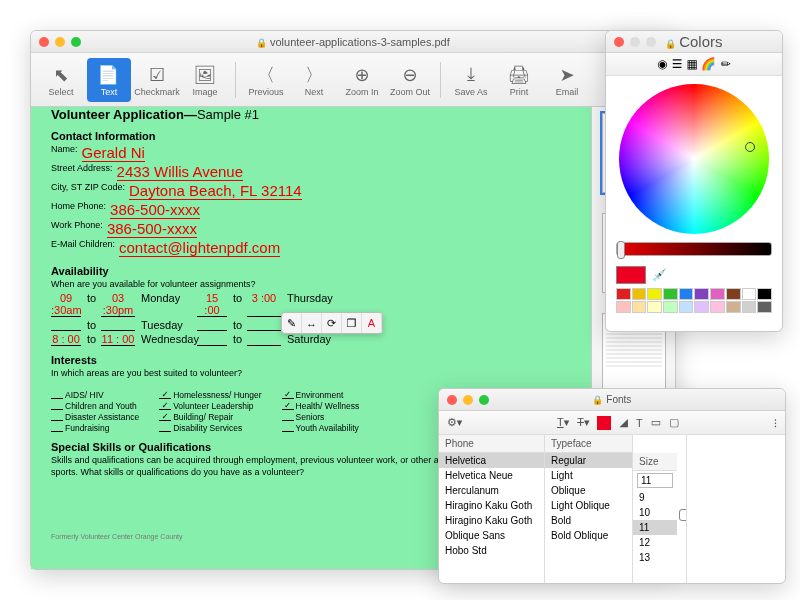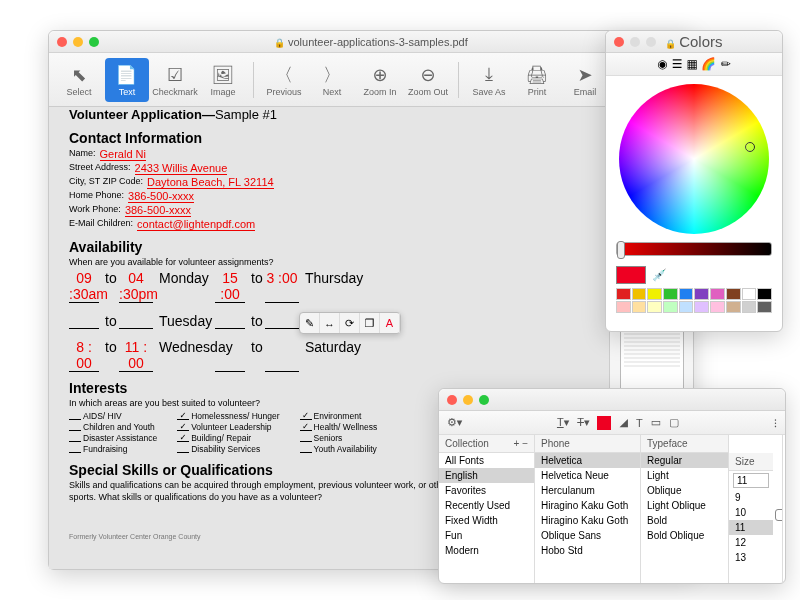--- a/index.html
+++ b/index.html
@@ -10,27 +10,27 @@
 .dot { width: 10px; height: 10px; border-radius: 50%; }
 .red { background: #ff5f56; } .yellow { background: #ffbd2e; } .green { background: #27c93f; }
 .title { position: absolute; left: 0; right: 0; text-align: center; font-size: 11px; color: #555; pointer-events: none; }
 .title::before { content: "🔒 "; font-size: 9px; }
 .toolbar { height: 54px; background: linear-gradient(#f9f9f9,#ececec); border-bottom: 1px solid #ccc; display: flex; align-items: center; padding: 0 8px; gap: 4px; }
 .tbtn { display: flex; flex-direction: column; align-items: center; justify-content: center; width: 44px; height: 44px; font-size: 9px; color: #666; cursor: pointer; border-radius: 4px; }
 .tbtn.active { background: #2b7de1; color: #fff; }
 .tbtn .ic { font-size: 18px; height: 24px; display: flex; align-items: center; }
 .tdiv { width: 1px; height: 36px; background: #ccc; margin: 0 4px; }
 .doc-area { display: flex; height: calc(100% - 76px); }
-.page { flex: 1; padding: 0 20px; background: #e5e5e5; font-size: 9px; color: #000; overflow: hidden; position: relative; }
+.page { flex: 1; padding: 0 20px; background: #86efac; font-size: 9px; color: #000; overflow: hidden; position: relative; }
 .page h1 { font-size: 13px; font-weight: bold; margin-bottom: 8px; }
-.sec { font-weight: bold; font-size: 14px; margin-top: 8px; margin-bottom: 2px; }
+.sec { font-weight: bold; font-size: 11px; margin-top: 8px; margin-bottom: 2px; }
 .row { display: flex; gap: 4px; margin-bottom: 1px; }
 .lbl { font-size: 9px; }
-.val { color: #e00; font-size: 11px; border-bottom: 1px solid #e00; }
-.avail-grid { display: grid; grid-template-columns: 30px 8px 34px 50px 30px 8px 34px 50px; gap: 10px 6px; font-size: 14px; }
+.val { color: #e00; font-size: 15px; border-bottom: 1px solid #e00; }
+.avail-grid { display: grid; grid-template-columns: 30px 8px 34px 50px 30px 8px 34px 50px; gap: 2px 6px; font-size: 11px; }
 .u { border-bottom: 1px solid #000; color: #e00; text-align: center; }
 .blank { border-bottom: 1px solid #000; }
 .anntoolbar { position: absolute; top: 205px; left: 250px; display: flex; background: #f4f4f4; border: 1px solid #bbb; border-radius: 4px; box-shadow: 0 2px 6px rgba(0,0,0,0.2); }
 .anntoolbar span { width: 20px; height: 20px; display: flex; align-items: center; justify-content: center; font-size: 11px; border-right: 1px solid #ddd; cursor: pointer; }
 .int-cols { display: flex; gap: 20px; }
 .int-col { display: flex; flex-direction: column; gap: 1px; }
 .int-item { display: flex; gap: 2px; font-size: 8.5px; }
 .cb { width: 12px; height: 9px; border-bottom: 1px solid #000; display: inline-flex; align-items: center; justify-content: center; }
 .footer { position: absolute; bottom: 8px; left: 20px; right: 20px; display: flex; justify-content: space-between; font-size: 7px; color: #777; }
 .footer .r { text-align: right; }
@@ -63,21 +63,21 @@
 .fcol .it.sel { background: #d4d4d4; }
 .sizecol { width: 54px; display: flex; align-items: center; }
 .sizes { flex: 1; }
 .slider-v { width: 14px; background: #f0f0f0; border-left: 1px solid #ddd; position: relative; }
 .slider-v .knob { position: absolute; left: 1px; top: 60%; width: 10px; height: 12px; background: #fff; border: 1px solid #888; border-radius: 3px; }
 .sizein { width: 36px; margin: 2px 4px; font-size: 10px; border: 1px solid #bbb; padding: 1px 3px; }
 </style>
 </head>
 <body>
 
-<div class="window" id="mainw" style="left:48px;top:30px;width:646px;height:540px;">
+<div class="window" id="mainw" style="left:30px;top:30px;width:646px;height:540px;">
   <div class="titlebar">
     <div class="traffic">
       <span class="dot red"></span>
       <span class="dot yellow"></span>
       <span class="dot green"></span>
     </div>
     <div class="title">volunteer-applications-3-samples.pdf</div>
   </div>
   <div class="toolbar">
     <div class="tbtn">
@@ -155,21 +155,21 @@
       <div class="row">
           <span class="lbl">E-Mail Children:</span>
           <span class="val">contact@lightenpdf.com</span>
         </div>
 
       <div class="sec">Availability</div>
       <div class="lbl" style="margin-bottom:3px">When are you available for volunteer assignments?</div>
       <div class="avail-grid">
         <span class="u">09 :30am</span>
           <span>to</span>
-          <span class="u">04 :30pm</span>
+          <span class="u">03 :30pm</span>
           <span>Monday</span>
         <span class="u">15 :00</span>
           <span>to</span>
           <span class="u">3 :00</span>
           <span>Thursday</span>
         <span class="blank"></span>
           <span>to</span>
           <span class="blank"></span>
           <span>Tuesday</span>
         <span class="blank"></span>
@@ -180,21 +180,21 @@
           <span>to</span>
           <span class="u">11 : 00</span>
           <span>Wednesday</span>
         <span class="blank"></span>
           <span>to</span>
           <span class="blank"></span>
           <span>Saturday</span>
       </div>
 
       <div class="sec">Interests</div>
-      <div class="lbl" style="margin-bottom:3px">In which areas are you best suited to volunteer?</div>
+      <div class="lbl" style="margin-bottom:12px">In which areas are you best suited to volunteer?</div>
       <div class="int-cols" id="intcols">
           <div class="int-col">
             <div class="int-item">
               <span class="cb"></span>
               <span>AIDS/ HIV</span>
             </div>
             <div class="int-item">
               <span class="cb"></span>
               <span>Children and Youth</span>
             </div>
@@ -340,50 +340,36 @@
     </div>
 </div>
 
 <div class="window" id="fonts">
   <div class="titlebar">
     <div class="traffic">
       <span class="dot red"></span>
       <span class="dot yellow"></span>
       <span class="dot green"></span>
     </div>
+    <div class="title" style="font-size:10px">Fonts</div>
   </div>
   <div class="f-tb">
     <span>⚙▾</span>
     <div class="mid">
       <span><u>T</u>▾</span>
       <span><s>T</s>▾</span>
       <span style="width:14px;height:14px;background:#e02;display:inline-block"></span>
       <span>◢</span>
       <span>T</span>
       <span>▭</span>
       <span>▢</span>
     </div>
     <span style="margin-left:auto">⁝</span>
   </div>
   <div class="f-cols">
-    <div class="fcol" style="width:96px">
-      <div class="hd">
-          <span>Collection</span>
-          <span>+ −</span>
-        </div>
-      <div id="coll">
-          <div class="it">All Fonts</div>
-          <div class="it sel">English</div>
-          <div class="it">Favorites</div>
-          <div class="it">Recently Used</div>
-          <div class="it">Fixed Width</div>
-          <div class="it">Fun</div>
-          <div class="it">Modern</div>
-        </div>
-    </div>
     <div class="fcol" style="width:106px">
       <div class="hd">
           <span>Phone</span>
         </div>
       <div id="fam">
           <div class="it sel">Helvetica</div>
           <div class="it">Helvetica Neue</div>
           <div class="it">Herculanum</div>
           <div class="it">Hiragino Kaku Goth</div>
           <div class="it">Hiragino Kaku Goth</div>

